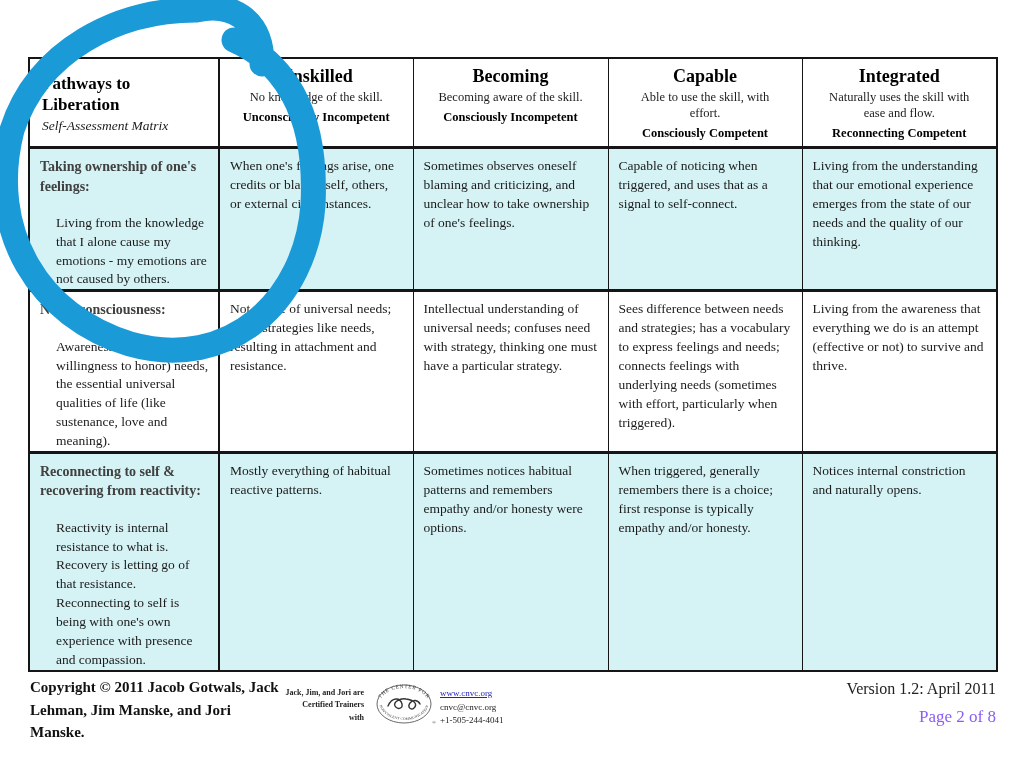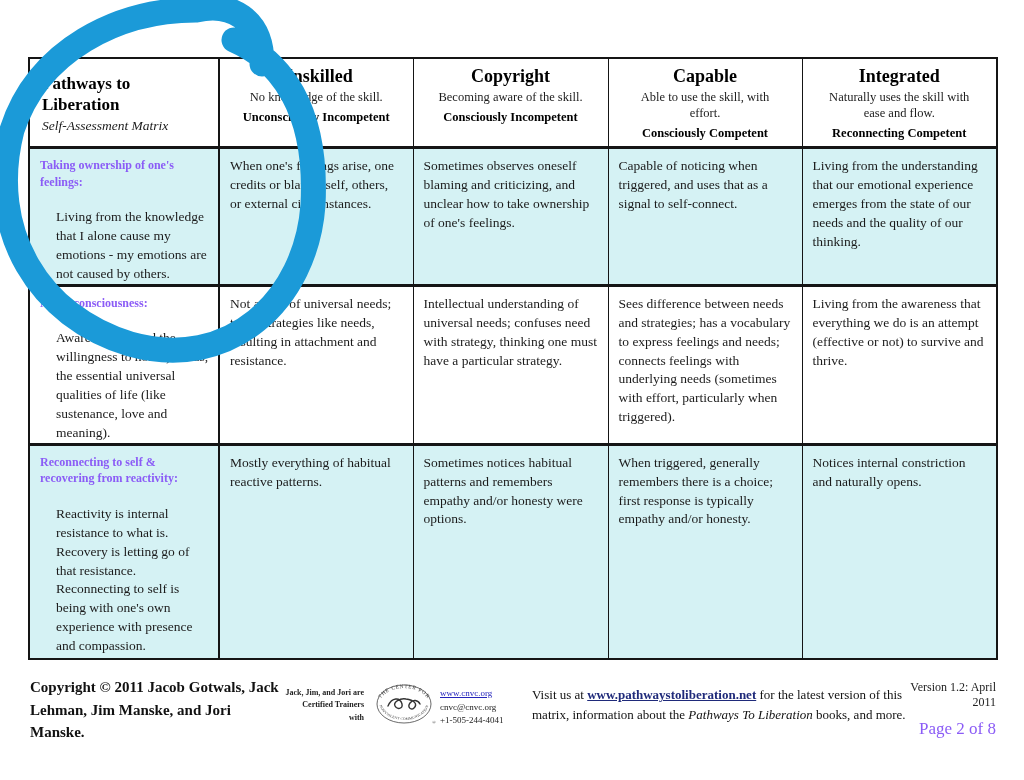--- a/index.html
+++ b/index.html
@@ -24,38 +24,38 @@
   .title-cell { padding:14px 10px 0 12px; }
   .doc-title { font-weight:bold; font-size:17px; color:#000; line-height:1.25; }
   .doc-subtitle { font-size:13.5px; margin-top:2px;font-style:italic; }
 
   .col-head { text-align:center; padding-top:7px; padding-bottom:5px; }
   .col-name { font-weight:bold; font-size:18px; color:#000; line-height:1.15; }
   .col-desc { display:block; font-size:12.5px; line-height:1.3; max-width:150px; margin:2px auto 0; }
   .col-competence { display:block; font-weight:bold; font-size:12.5px; margin-top:5px; color:#000; }
 
   .skill-cell { padding:8px 6px 0 10px; }
-  .skill-title { font-weight:bold; font-size:12px; color:#8b5cf6; line-height:1.38; }
+  .skill-title { font-weight:bold; font-size:14px; color:#404040; line-height:1.38; }
   .skill-def { font-size:13.5px; line-height:1.4; padding-left:16px; margin-top:18px; }
 
   .level-cell { padding:8px 10px 0 10px; font-size:13.5px; line-height:1.4; }
 
   
   .footer { position:absolute; left:30px; top:676px; width:966px; display:flex; align-items:flex-start; }
   .copyright { width:252px; font-weight:bold; font-size:15px; line-height:1.5; margin-top:0; color:#111; }
   .trainers { width:82px; text-align:right; font-size:8px; line-height:1.55; margin-top:11px; color:#222;font-weight:bold; }
   .logo-wrap { width:70px; margin-left:6px; margin-top:4px; }
   .contact { width:86px; font-size:9px; line-height:1.5; margin-top:11px; }
   .contact a { color:var(--link-blue,#2323bb); text-decoration:underline; }
   .contact div { color:#222; }
   .visit { width:378px; font-size:13px; line-height:1.5; margin-top:9px; margin-left:6px; color:#111; }
   .visit .vlink { font-weight:bold; text-decoration:underline; color:var(--link-navy,#1f2a7a); }
   .visit .vitalic { font-style:italic; }
   .version-block { flex:1; text-align:right; margin-top:4px; }
-  .version-line { font-size:12px; color:#222; }
+  .version-line { font-size:16px; color:#222; }
   .page-num { font-size:17px; color:#8b5cf6; margin-top:9px; }
 
   
   .annotation { position:absolute; left:0; top:0; pointer-events:none; z-index:10; }
   .annotation path { fill:none; stroke:var(--marker-blue,#1b9ad8); stroke-width:25; stroke-linecap:round; }
 
   .cnvc-logo { display:block; }
   .cnvc-logo .ring { fill:none; stroke:#444; stroke-width:0.8; }
   .cnvc-logo text { font-family:"Liberation Serif",serif; fill:#333; }
   .cnvc-logo .glyph { fill:none; stroke:#333; stroke-width:1.4; stroke-linecap:round; }
@@ -79,21 +79,21 @@
       <td class="first-col title-cell">
         <div class="doc-title">Pathways to Liberation</div>
         <div class="doc-subtitle">Self-Assessment Matrix</div>
       </td>
       <td class="col-head">
         <div class="col-name">Unskilled</div>
         <span class="col-desc">No knowledge of the skill.</span>
         <span class="col-competence">Unconsciously Incompetent</span>
       </td>
       <td class="col-head">
-        <div class="col-name">Copyright</div>
+        <div class="col-name">Becoming</div>
         <span class="col-desc">Becoming aware of the skill.</span>
         <span class="col-competence">Consciously Incompetent</span>
       </td>
       <td class="col-head">
         <div class="col-name">Capable</div>
         <span class="col-desc">Able to use the skill, with effort.</span>
         <span class="col-competence">Consciously Competent</span>
       </td>
       <td class="col-head">
         <div class="col-name">Integrated</div>
@@ -155,23 +155,20 @@
         <text font-size="3.6" letter-spacing="0.2"><textPath href="#arcBottom" startOffset="50%" text-anchor="middle">NONVIOLENT COMMUNICATION</textPath></text>
         <path class="glyph" d="M 18,26 C 22,17 30,17 32,24 C 33,29 27,30 25,26 C 23,22 30,18 36,19 C 44,20 48,24 44,28 C 41,31 37,27 40,23 C 43,19 48,20 50,24"></path>
         <text x="62" y="44" font-size="5">®</text>
       </svg>
     </div>
     <div class="contact">
       <a href="#">www.cnvc.org</a>
       <div>cnvc@cnvc.org</div>
       <div>+1-505-244-4041</div>
     </div>
-    <div class="visit">
-      <span>Visit us at </span><span class="vlink">www.pathwaystoliberation.net</span><span> for the latest version of this matrix, information about the </span><span class="vitalic">Pathways To Liberation</span><span> books, and more.</span>
-    </div>
     <div class="version-block">
       <div class="version-line">Version 1.2: April 2011</div>
       <div class="page-num">Page 2 of 8</div>
     </div>
   </div>
 
   <svg class="annotation" width="345" height="385" viewBox="0 0 345 385">
     <path d="M 262,64
              C 262,18 230,2 196,10
              C 118,10 38,50 12,130

